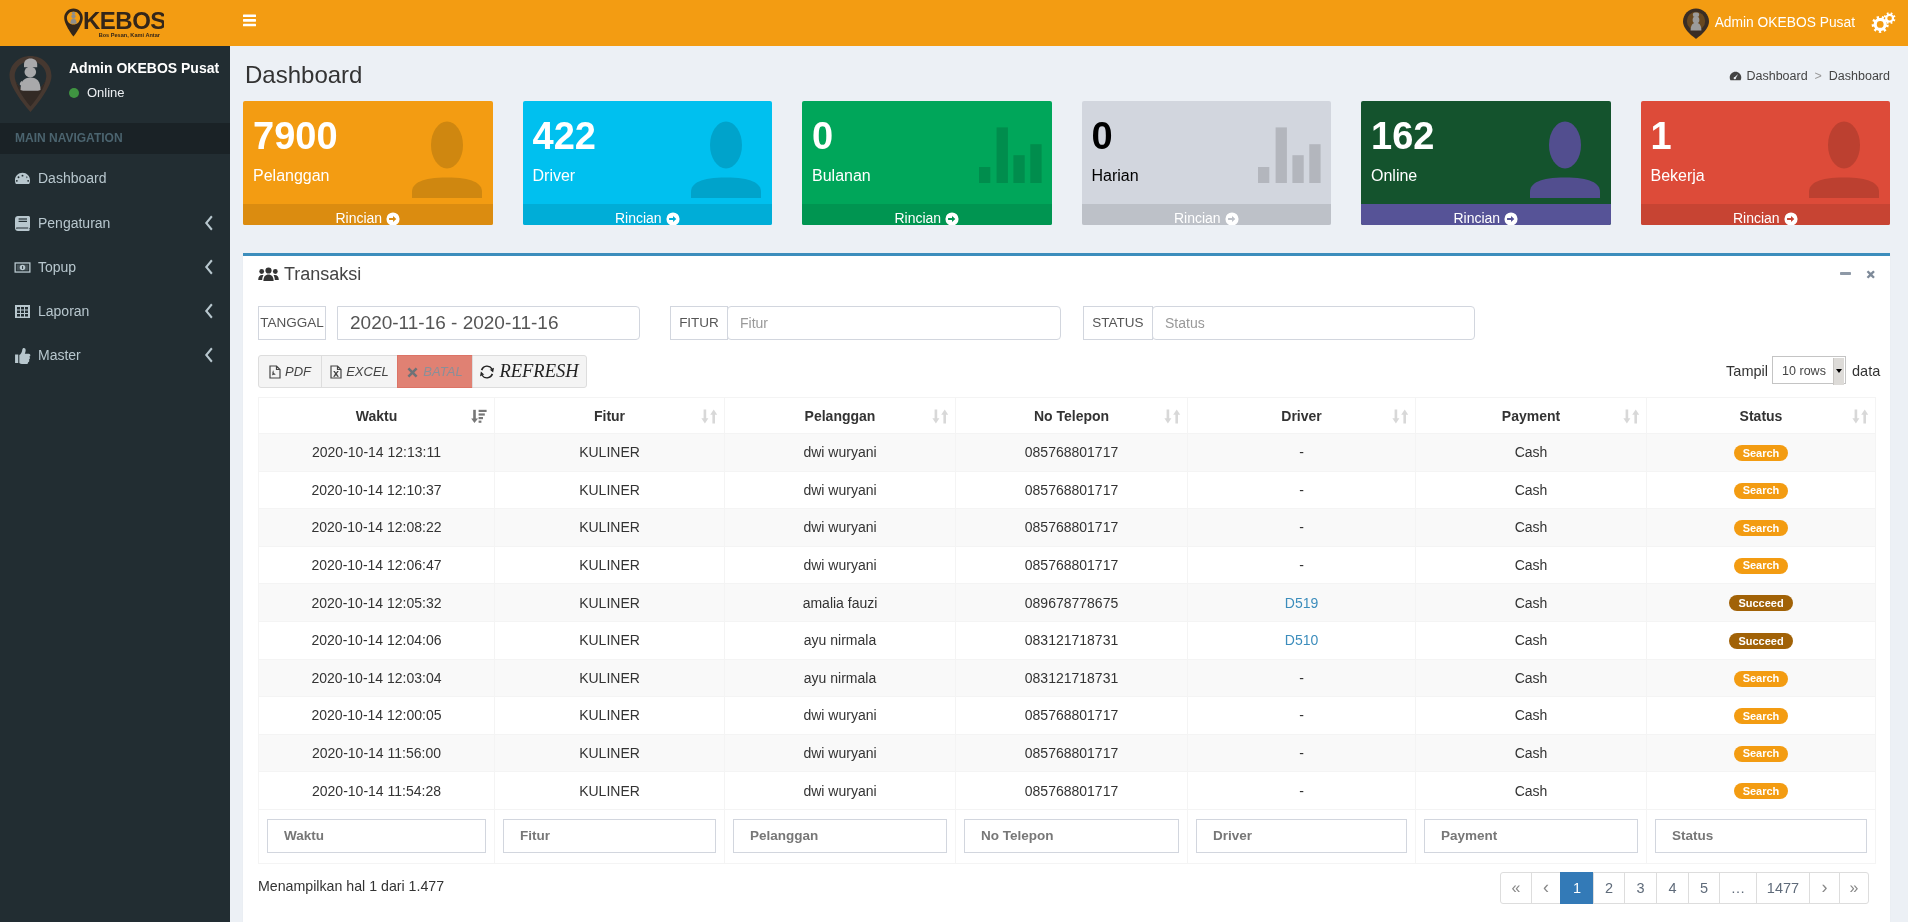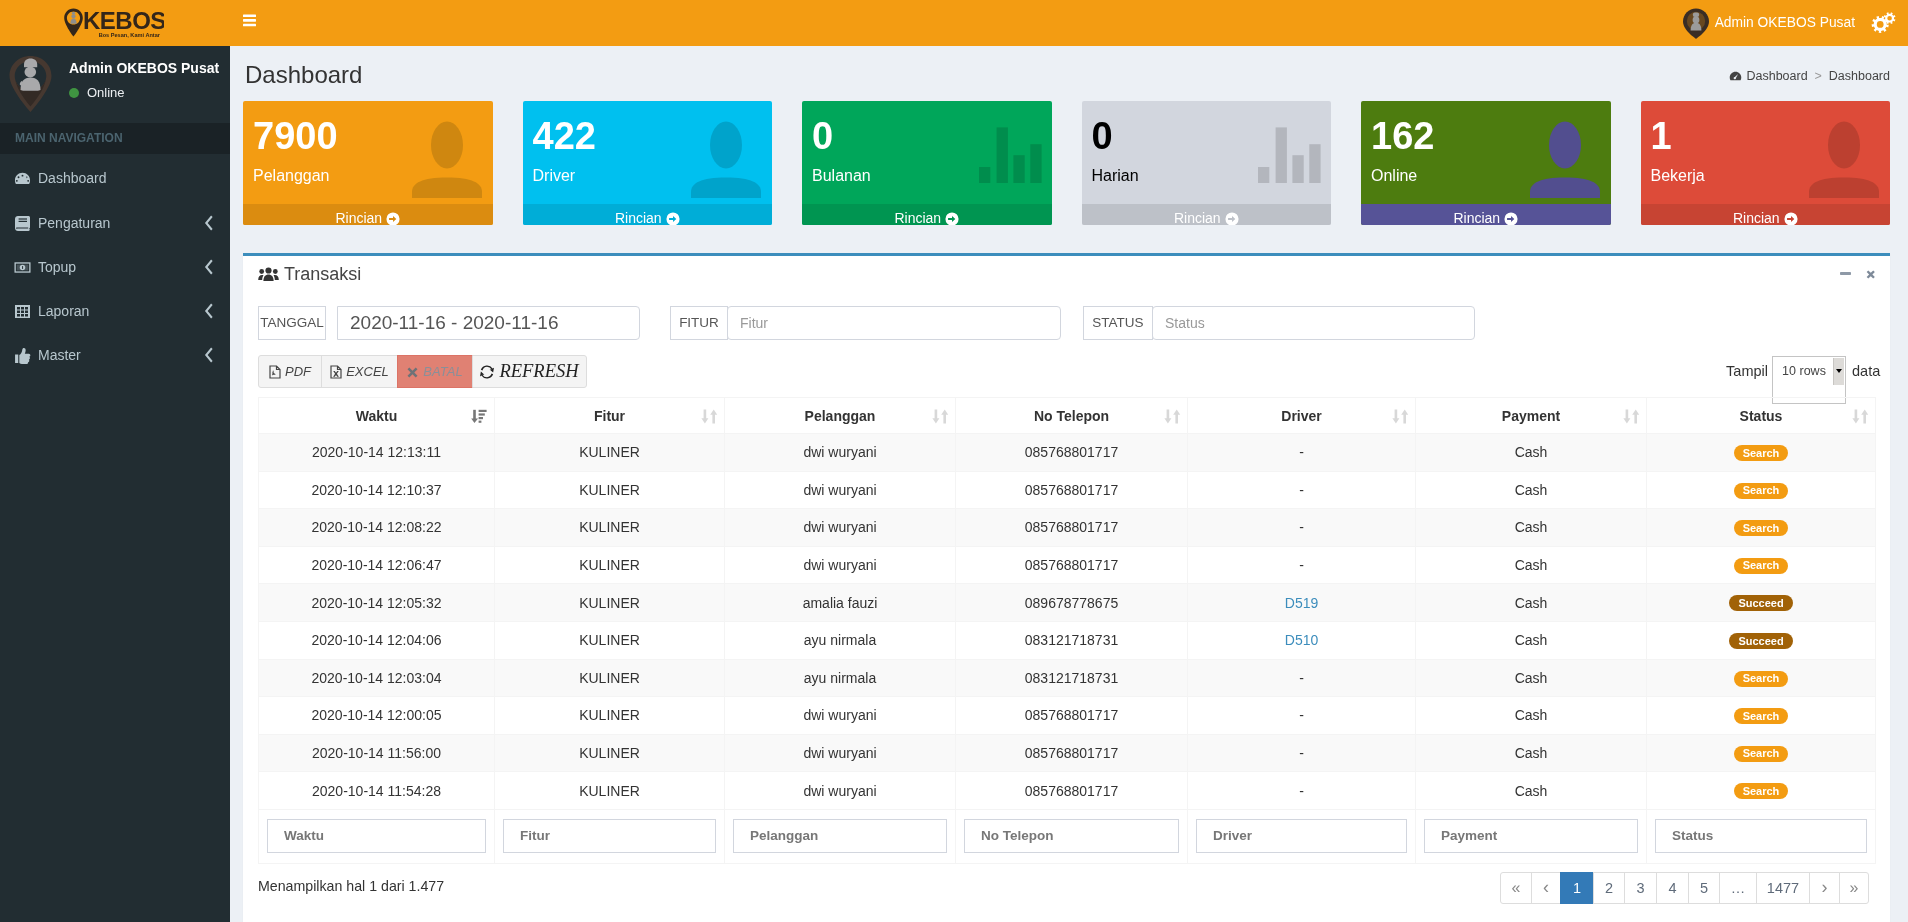--- a/index.html
+++ b/index.html
@@ -224,21 +224,21 @@
         <rect x="17.6" y="0.4" width="11.3" height="55.6"></rect>
         <rect x="34.4" y="28.2" width="11.3" height="27.8"></rect>
         <rect x="51.3" y="17.2" width="11.3" height="38.8"></rect>
       </g>
     </svg>
   <div class="foot" style="background:#bdc1c8">Rincian <svg width="14" height="14" viewBox="0 0 16 16" style="vertical-align:-2.5px">
         <circle cx="8" cy="8" r="7.5" fill="#fff"></circle>
         <path fill="#bdc1c8" d="M3.5 6.9 L8 6.9 L8 4.5 L11.8 8 L8 11.5 L8 9.1 L3.5 9.1 Z"></path>
       </svg></div>
 </div>
-<div class="sbox" style="left:1361px;background:#4d7c0f">
+<div class="sbox" style="left:1361px;background:#14532d">
   <div class="num">162</div>
     <div class="lbl">Online</div>
   <svg class="ficon" style="top:20px" width="72" height="77" viewBox="0 0 72 77">
       <g fill="#524e8f">
         <ellipse cx="36" cy="24" rx="16" ry="23.5"></ellipse>
         <path d="M1 77 L1 71 C1 62 11 56.5 36 56.5 C61 56.5 71 62 71 71 L71 77 Z"></path>
       </g>
     </svg>
   <div class="foot" style="background:#565397">Rincian <svg width="14" height="14" viewBox="0 0 16 16" style="vertical-align:-2.5px">
         <circle cx="8" cy="8" r="7.5" fill="#fff"></circle>
@@ -300,21 +300,21 @@
 <svg width="11" height="11" viewBox="0 0 11 11" style="vertical-align:-1.5px;margin-right:5px">
       <path fill="#6e7277" d="M0.5 2.3 L2.3 0.5 L5.5 3.7 L8.7 0.5 L10.5 2.3 L7.3 5.5 L10.5 8.7 L8.7 10.5 L5.5 7.3 L2.3 10.5 L0.5 8.7 L3.7 5.5 Z"></path>
     </svg>BATAL</div>
 <div class="btn" style="left:472px;width:115px;border-radius:0 3px 3px 0;font-family:'Liberation Serif',serif;font-size:18.5px;color:#222;line-height:30px">
 <svg width="14" height="14" viewBox="0 0 16 16" style="vertical-align:-2px;margin-right:5px">
       <path fill="#222" d="M8 2 A6 6 0 0 1 13.2 5 L11 5 L15 8.6 L16 3 L14.4 4 A7.6 7.6 0 0 0 1 5.4 L2.8 6.2 A6 6 0 0 1 8 2 Z"></path>
       <path fill="#222" d="M8 14 A6 6 0 0 1 2.8 11 L5 11 L1 7.4 L0 13 L1.6 12 A7.6 7.6 0 0 0 15 10.6 L13.2 9.8 A6 6 0 0 1 8 14 Z"></path>
     </svg>REFRESH</div>
 
 <div class="abs" style="left:1660px;top:356px;width:108px;height:31px;line-height:31px;text-align:right;font-size:14.5px;color:#333">Tampil</div>
-<div class="abs" style="left:1772px;top:356px;width:74px;height:48px;border:1px solid #c4c4c4;background:#fff">
+<div class="abs" style="left:1772px;top:356px;width:74px;height:28px;border:1px solid #c4c4c4;background:#fff">
   <div class="abs" style="left:0;top:0;width:62px;height:29px;text-align:center;line-height:29px;font-size:12.5px;color:#444">10 rows</div>
   <div class="abs" style="right:1px;top:1px;width:11px;height:27px;background:#dddbd8;border-left:1px solid #c8c6c3">
       <div style="position:absolute;left:2px;top:11px;width:0;height:0;border-left:3px solid transparent;border-right:3px solid transparent;border-top:4px solid #000"></div>
     </div>
 </div>
 <div class="abs" style="left:1852px;top:356px;height:31px;line-height:31px;font-size:14.5px;color:#333">data</div>
 
 <table id="dtable" cellspacing="0">
 <colgroup>
       <col style="width:236px">

